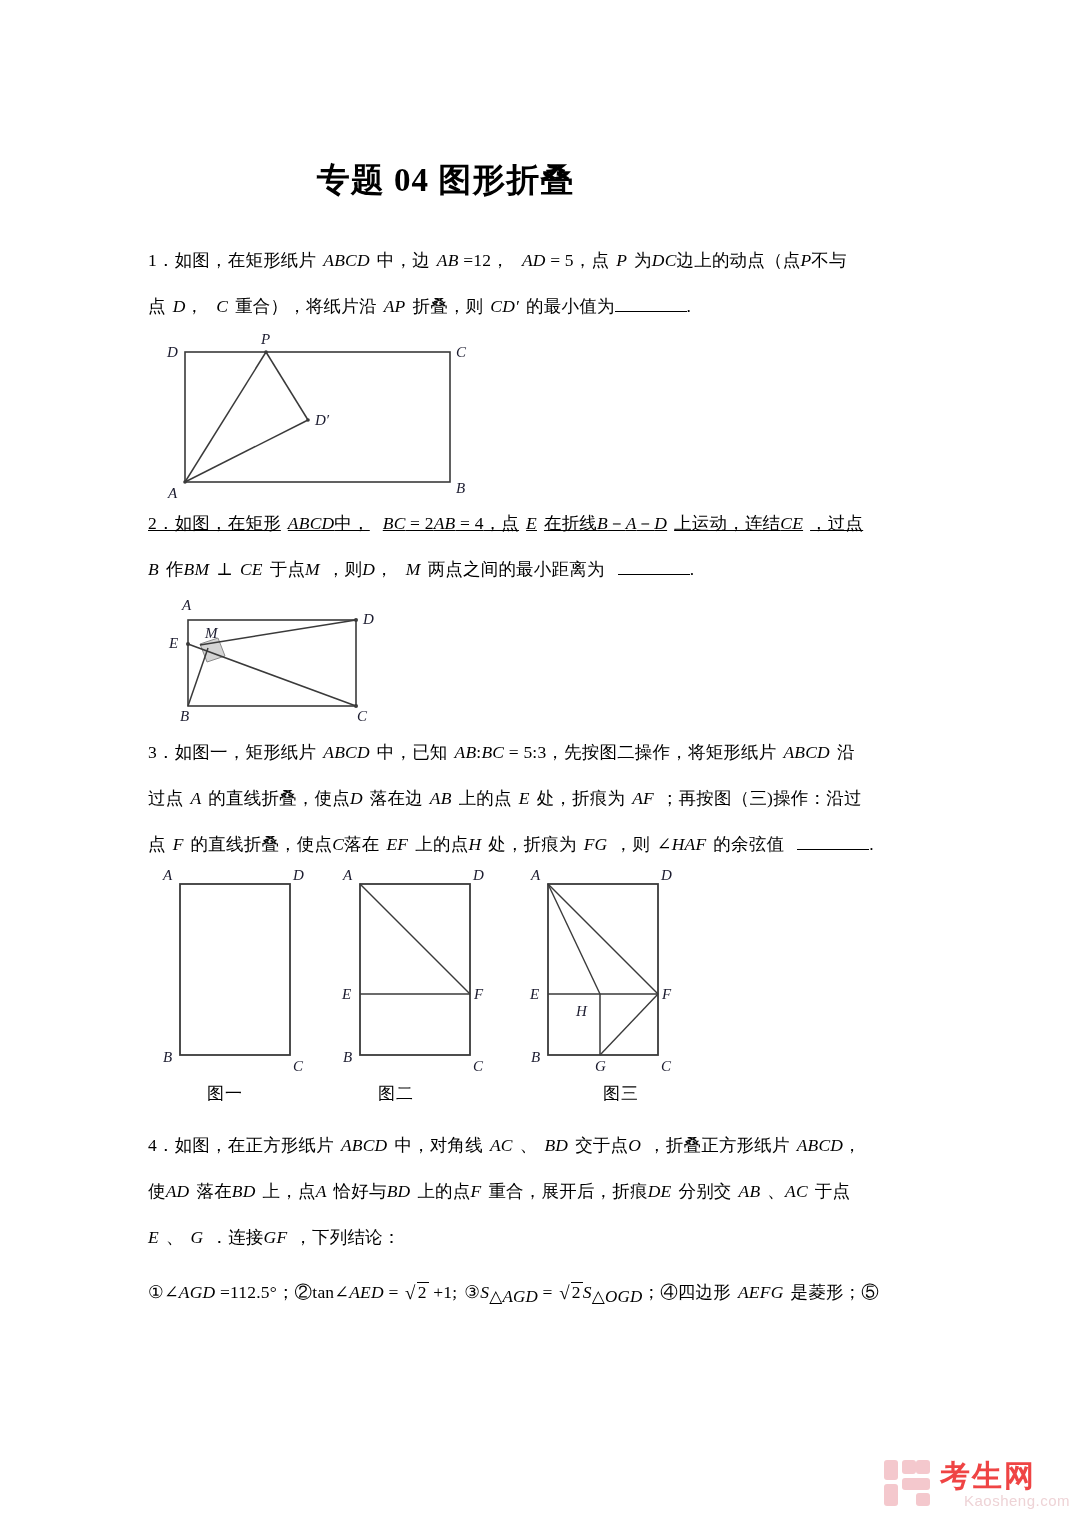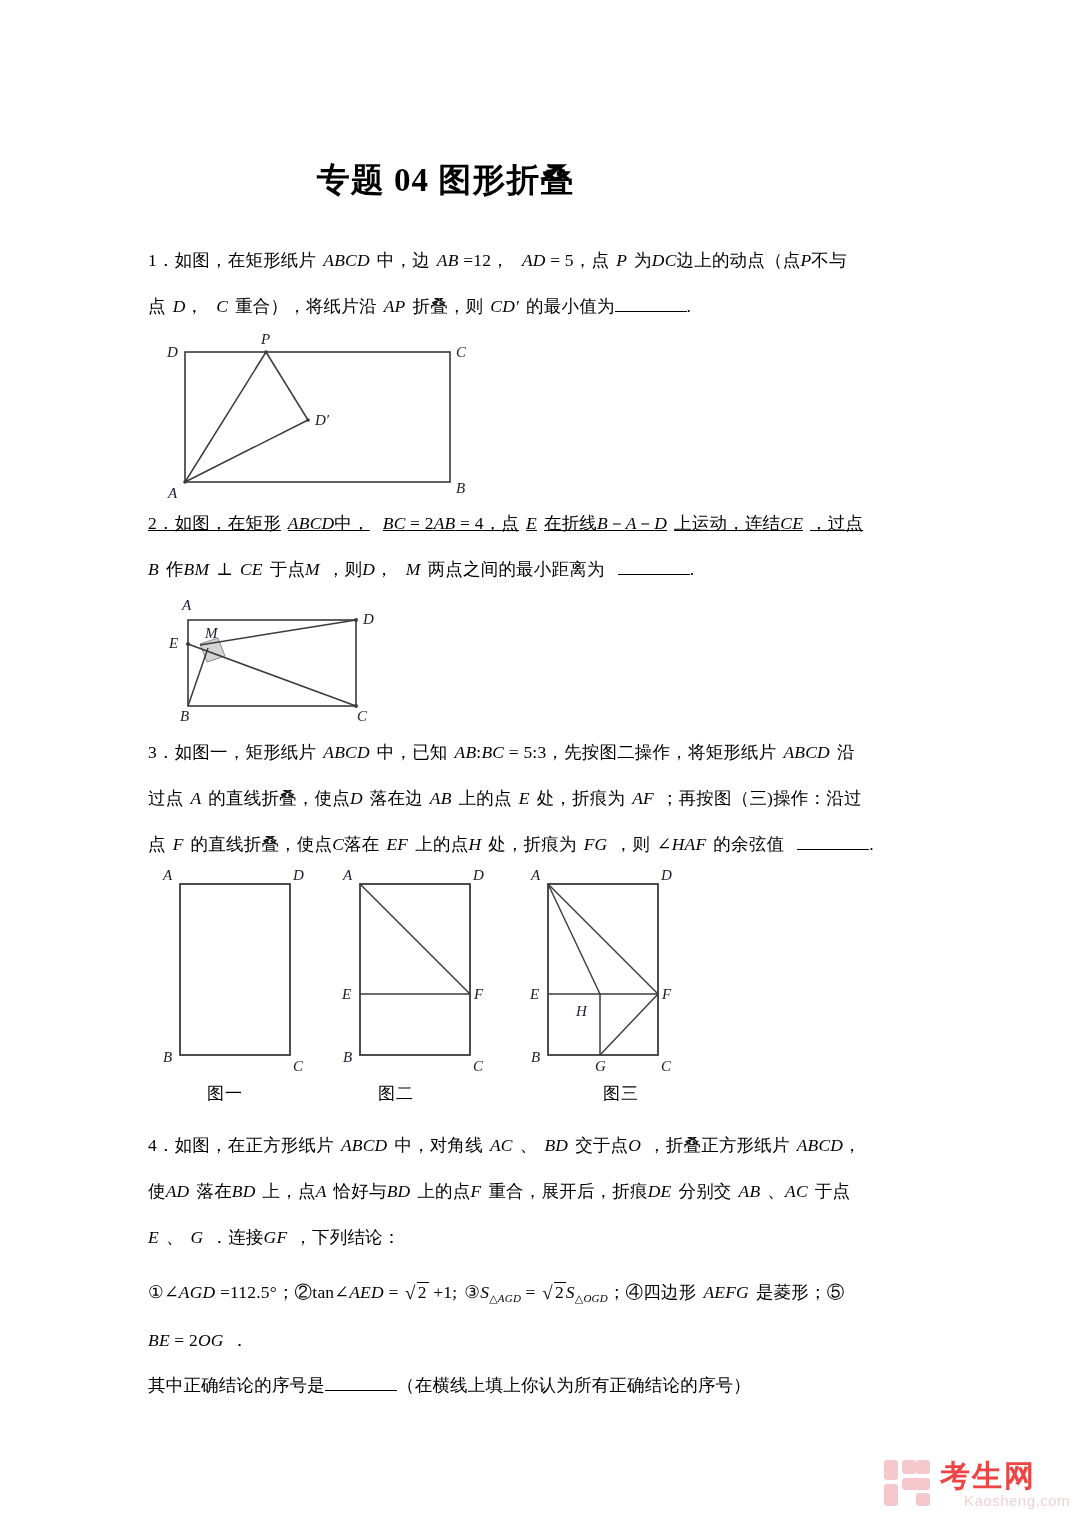--- a/index.html
+++ b/index.html
@@ -64,21 +64,21 @@
   .sqrt > .radicand {
     border-top: 1.2px solid #000;
     padding: 0 2px 0 1px;
     margin-left: 1px;
     display: inline-block;
     line-height: 1.05;
   }
   .radsym { font-size: 19px; display: inline-block; transform: translateY(1px); }
 
   .sub {
-    font-size: 11px;
+    font-size: 17px;
     vertical-align: -4px;
     font-style: italic;
   }
 
   .figwrap { position: absolute; }
 
   .figcaption {
     position: absolute;
     font-size: 17px;
     letter-spacing: 1px;
@@ -266,26 +266,20 @@
   <div class="qline" style="top:1179px;">
     <span class="mn">使</span><span class="mi">AD</span><span class="sp"></span><span class="mn">落在</span><span class="mi">BD</span><span class="sp"></span><span class="mn">上，点</span><span class="mi">A</span><span class="sp"></span><span class="mn">恰好与</span><span class="mi">BD</span><span class="sp"></span><span class="mn">上的点</span><span class="mi">F</span><span class="sp"></span><span class="mn">重合，展开后，折痕</span><span class="mi">DE</span><span class="sp"></span><span class="mn">分别交</span><span class="sp"></span><span class="mi">AB</span><span class="sp"></span><span class="mn">、</span><span class="mi">AC</span><span class="sp"></span><span class="mn">于点</span>
   </div>
   <div class="qline" style="top:1225px;">
     <span class="mi">E</span><span class="sp"></span><span class="mn">、</span><span class="sp"></span><span class="mi">G</span><span class="sp"></span><span class="mn">．连接</span><span class="mi">GF</span><span class="sp"></span><span class="mn">，下列结论：</span>
   </div>
 
   <div class="qline" style="top:1280px;">
     <span class="mn">①</span><span class="mn">∠</span><span class="mi">AGD</span><span class="mn"> =112.5°</span><span class="mn">；②</span><span class="mn">tan</span><span class="mn">∠</span><span class="mi">AED</span><span class="mn"> = </span><span class="sqrt"><span class="radsym">√</span><span class="radicand">2</span></span><span class="mn"> +1;</span><span class="sp"></span><span class="mn">③</span><span class="mi">S</span><span class="sub">△AGD</span><span class="mn"> = </span><span class="sqrt"><span class="radsym">√</span><span class="radicand">2</span></span><span class="mi">S</span><span class="sub">△OGD</span><span class="mn">；④四边形</span><span class="sp"></span><span class="mi">AEFG</span><span class="sp"></span><span class="mn">是菱形；⑤</span>
   </div>
-  <div class="qline" style="top:1328px;">
-    <span class="mi">BE</span><span class="mn"> = 2</span><span class="mi">OG</span><span class="sp"></span><span class="mn">．</span>
-  </div>
-  <div class="qline" style="top:1373px;">
-    <span class="mn">其中正确结论的序号是</span><span class="blank b70"></span><span class="mn">（在横线上填上你认为所有正确结论的序号）</span>
-  </div>
 
   <div class="watermark">
     <div class="wm-logo">
       <div class="wm-sq" style="left:0; top:0; width:14px; height:20px;"></div>
       <div class="wm-sq" style="left:0; top:24px; width:14px; height:22px;"></div>
       <div class="wm-sq" style="left:18px; top:0; width:14px; height:14px;"></div>
       <div class="wm-sq" style="left:18px; top:18px; width:28px; height:12px;"></div>
       <div class="wm-sq" style="left:32px; top:0; width:14px; height:14px;"></div>
       <div class="wm-sq" style="left:32px; top:33px; width:14px; height:13px;"></div>
     </div>

